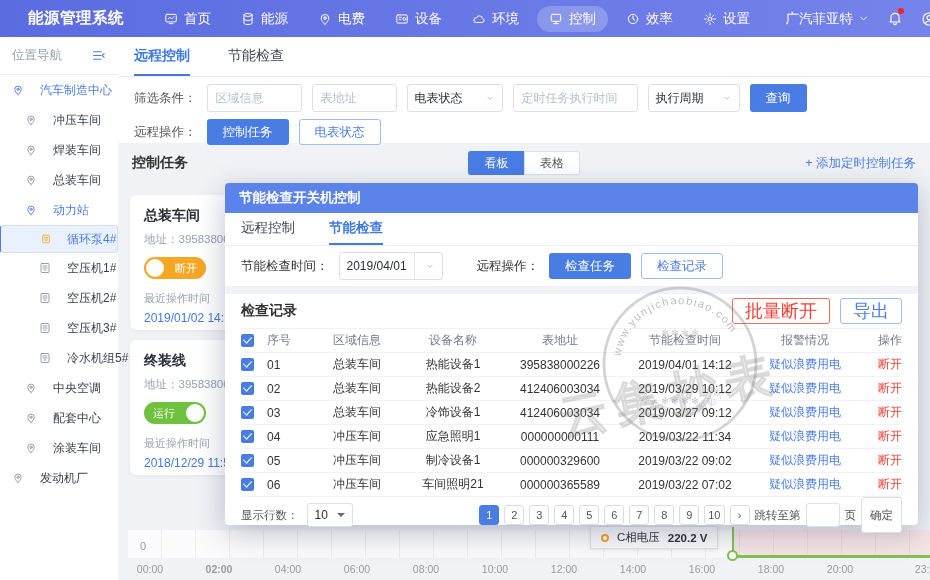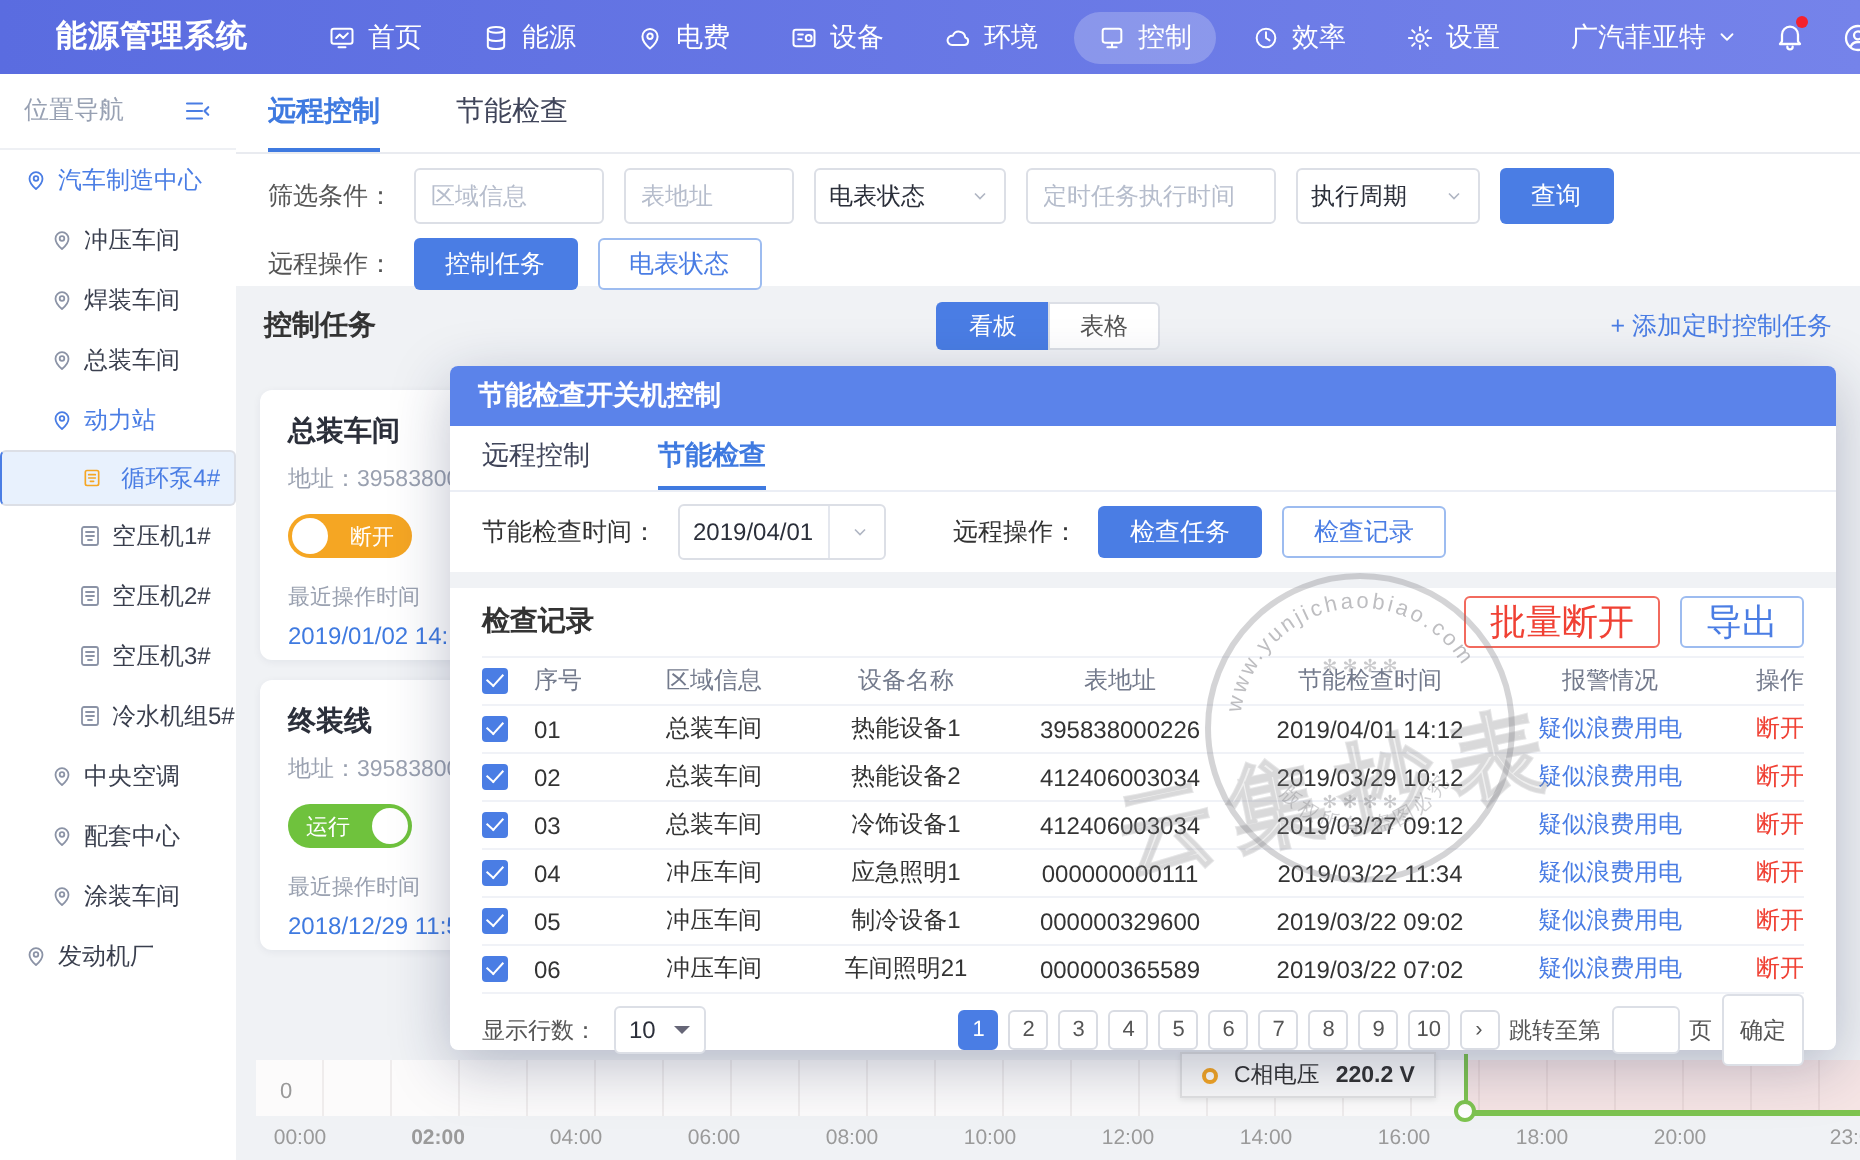--- a/index.html
+++ b/index.html
@@ -23,21 +23,21 @@
 .bell svg{width:16px;height:16px}
 .bell .dot{position:absolute;top:-2px;right:-1px;width:6px;height:6px;border-radius:50%;background:#f5222d}
 .avatar{width:18px;height:16px;margin-right:-9px;cursor:pointer}
 .avatar svg{width:16px;height:16px}
 
 
 .sidebar{position:absolute;left:0;top:37px;bottom:0;width:118px;background:#fff;z-index:10}
 .side-head{height:38px;display:flex;align-items:center;justify-content:space-between;padding:12px 12px;
   border-bottom:1px solid #eef0f4;color:#98a1b3;font-size:12.5px}
 .side-head svg{width:15px;height:15px;stroke:#4a7de4;cursor:pointer}
-.side-item{height:30px;display:flex;align-items:center;gap:5px;font-size:12px;color:#3a3f4e;cursor:pointer;
+.side-item{height:30px;display:flex;align-items:center;gap:16px;font-size:12px;color:#3a3f4e;cursor:pointer;
   border-left:3px solid transparent;padding-left:9px;white-space:nowrap}
 .side-item.lvl2{padding-left:22px}
 .side-item.lvl3{padding-left:36px}
 .side-item svg{width:12px;height:12px;fill:none;stroke:#8b93a6;stroke-width:1.8;flex:none;stroke-linecap:round;stroke-linejoin:round}
 .side-item.hl{color:#4a7de4}.side-item.hl svg{stroke:#4a7de4}
 .side-item.sel{background:#e8f1fd;border-left-color:#4a7de4;color:#4a7de4}
 .side-item.sel svg{stroke:#f5a623}
 
 
 .main{position:absolute;left:118px;top:37px;right:0;bottom:0}

